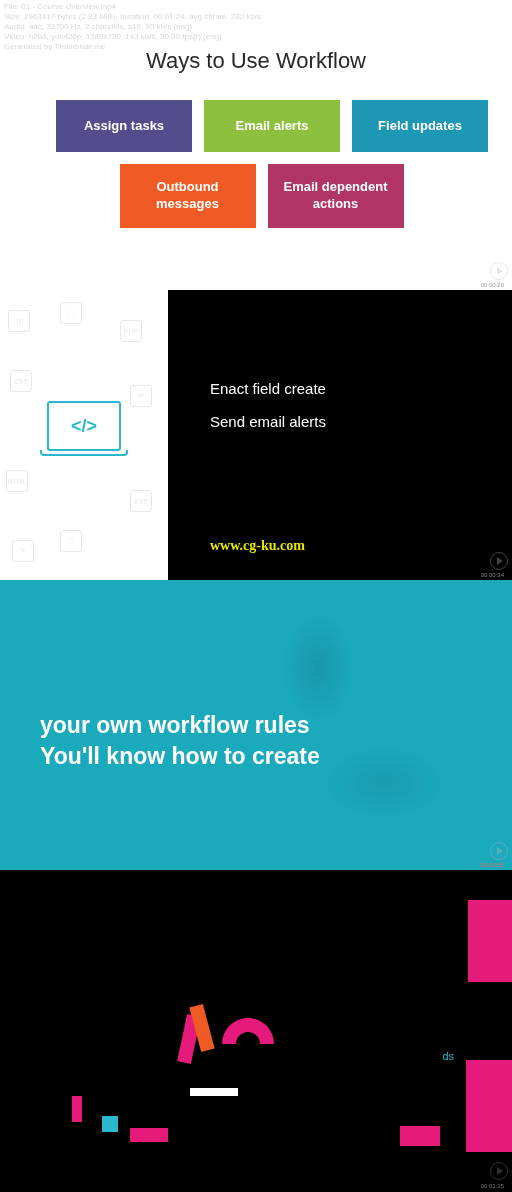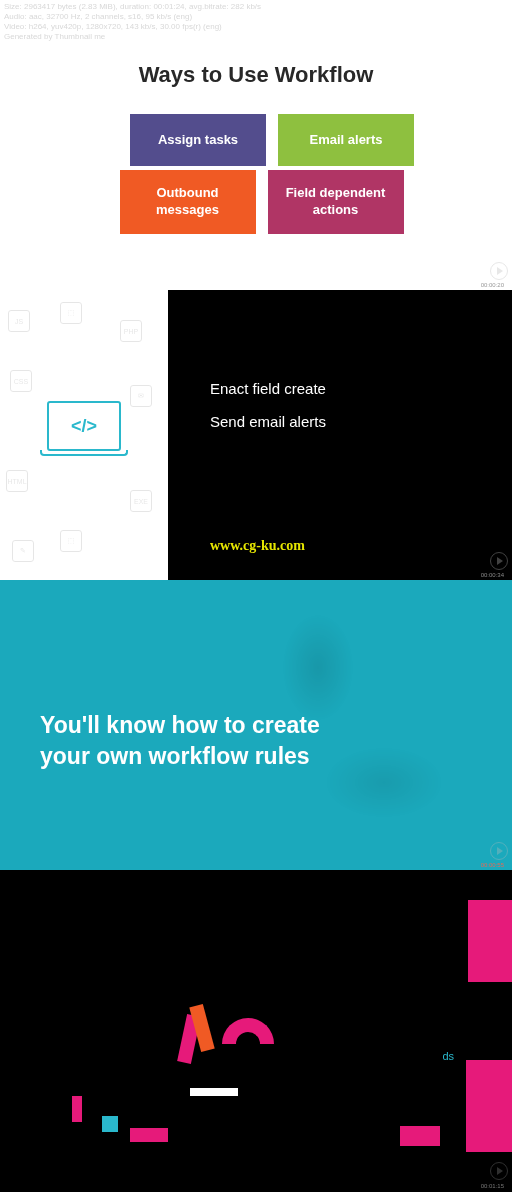--- a/index.html
+++ b/index.html
@@ -3,29 +3,29 @@
   <meta charset="utf-8">
   <style>
     * { margin: 0; padding: 0; box-sizing: border-box; }
     body { width: 512px; font-family: Arial, Helvetica, sans-serif; background: #fff; }
 
     
     .meta { position: absolute; top: 2px; left: 4px; font-size: 8px; line-height: 1.25; color: #d8d8d8; z-index: 10; font-family: Arial, sans-serif; }
 
     
     .panel1 { position: relative; width: 512px; height: 290px; background: #fff; }
-    .p1-title { text-align: center; padding-top: 62px; font-size: 22px; color: #282828; font-weight: 700; }
+    .p1-title { text-align: center; padding-top: 48px; font-size: 22px; color: #282828; font-weight: 400; }
     .p1-row { display: flex; justify-content: center; gap: 12px; margin-top: 26px; }
     .box { display: flex; align-items: center; justify-content: center; color: #fff; font-size: 13px; font-weight: 600; text-align: center; line-height: 1.3; }
     .box1 { width: 136px; height: 52px; background: #534d8d; margin-left: 32px; }
     .box2 { width: 136px; height: 52px; background: #8ec03f; }
     .box3 { width: 136px; height: 52px; background: #1e97b5; }
     .box4 { width: 136px; height: 64px; background: #f05a24; }
     .box5 { width: 136px; height: 64px; background: #b03565; }
-    .p1-row2 { margin-top: 4px; padding-left: 11px; }
+    .p1-row2 { margin-top: 12px; padding-left: 11px; }
     .p1-time { position: absolute; right: 8px; bottom: 2px; font-size: 6px; color: #999; }
     .play-btn { position: absolute; right: 4px; bottom: 10px; width: 18px; height: 18px; border: 1.5px solid #bbb; border-radius: 50%; opacity: 0.35; }
     .play-btn::after { content: ''; position: absolute; left: 6px; top: 4px; border-left: 6px solid #bbb; border-top: 4px solid transparent; border-bottom: 4px solid transparent; }
 
     
     .panel2 { position: relative; width: 512px; height: 290px; background: #000; }
     .p2-left { position: absolute; left: 0; top: 0; width: 168px; height: 290px; background: #fff; overflow: hidden; }
     .p2-pattern { position: absolute; inset: 0; opacity: 0.2; }
     .p2-laptop { position: absolute; left: 50%; top: 50%; transform: translate(-50%, -50%); width: 88px; height: 68px; }
     .laptop-screen { width: 74px; height: 50px; border: 2px solid #2ab8cc; border-radius: 3px; margin: 0 auto; display: flex; align-items: center; justify-content: center; }
@@ -60,36 +60,38 @@
     .play-btn4 { position: absolute; right: 4px; bottom: 12px; width: 18px; height: 18px; border: 1.5px solid #888; border-radius: 50%; opacity: 0.35; }
     .play-btn4::after { content: ''; position: absolute; left: 6px; top: 4px; border-left: 6px solid #888; border-top: 4px solid transparent; border-bottom: 4px solid transparent; }
 
     
     .ico { position: absolute; width: 22px; height: 22px; border: 1px solid #888; border-radius: 3px; font-size: 7px; display: flex; align-items: center; justify-content: center; color: #888; }
   </style>
 </head>
 <body>
 
 <div class="meta">
+  <div>File: 01 - Course Overview.mp4</div>
   <div>Size: 2963417 bytes (2.83 MiB), duration: 00:01:24, avg.bitrate: 282 kb/s</div>
   <div>Audio: aac, 32700 Hz, 2 channels, s16, 95 kb/s (eng)</div>
   <div>Video: h264, yuv420p, 1280x720, 143 kb/s, 30.00 fps(r) (eng)</div>
   <div>Generated by Thumbnail me</div>
 </div>
 
 <div class="panel1">
   <div class="p1-title">Ways to Use Workflow</div>
   <div class="p1-row">
     <div class="box box1">Assign tasks</div>
     <div class="box box2">Email alerts</div>
+    <div class="box box3">Field updates</div>
   </div>
   <div class="p1-row p1-row2">
     <div class="box box4" style="white-space:pre-line">Outbound
 messages</div>
-    <div class="box box5" style="white-space:pre-line">Field dependent
+    <div class="box box5" style="white-space:pre-line">Email dependent
 actions</div>
   </div>
   <div class="play-btn"></div>
   <div class="p1-time">00:00:20</div>
 </div>
 
 <div class="panel2">
   <div class="p2-left">
     <div class="p2-pattern">
       <div class="ico" style="left:8px;top:20px">JS</div>
@@ -116,22 +118,22 @@
   <div class="p2-url">www.cg-ku.com</div>
   <div class="play-btn"></div>
   <div class="p2-time">00:00:34</div>
 </div>
 
 <div class="panel3">
   <div class="p3-bg">
     <div class="p3-man"></div>
   </div>
   <div class="p3-text">
+    <div>your own workflow rules</div>
     <div>You'll know how to create</div>
-    <div>your own workflow rules</div>
   </div>
   <div class="play-btn"></div>
   <div class="p3-time">00:00:55</div>
 </div>
 
 <div class="panel4">
   <div class="shape mag1"></div>
   <div class="shape mag2"></div>
   <div class="shape mag3"></div>
   <div class="shape mag4"></div>

